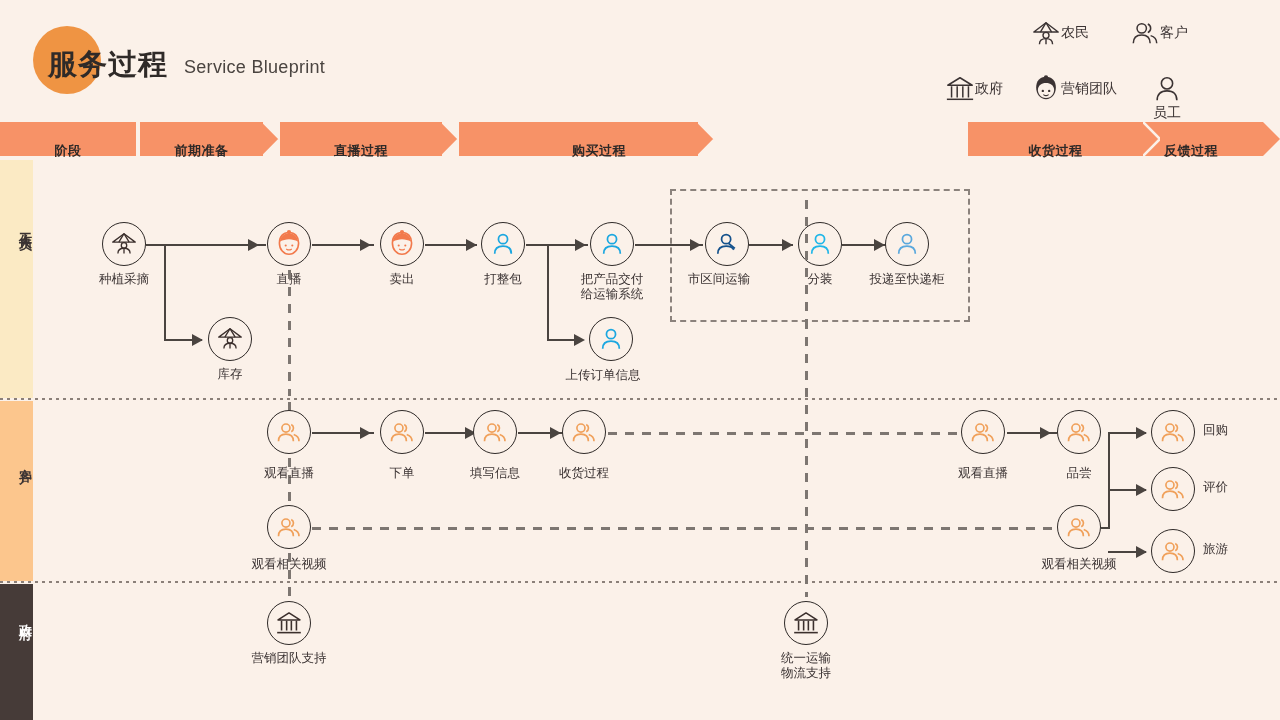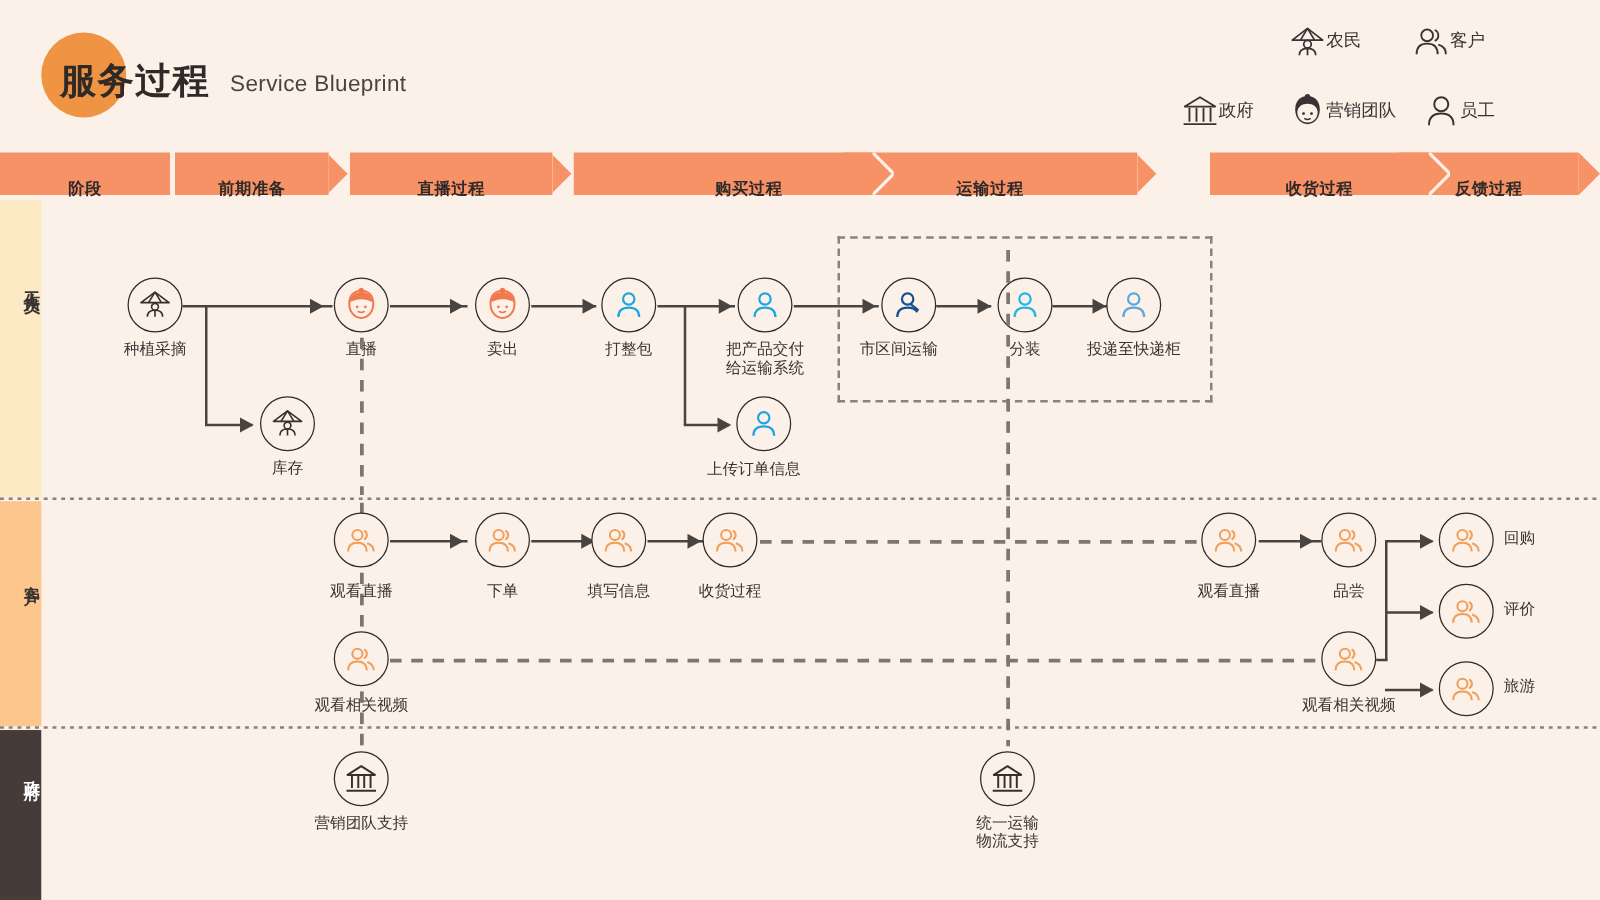--- a/index.html
+++ b/index.html
@@ -145,21 +145,21 @@
           <path d="M16 3 c6.6 0 10.5 4.6 10.5 11.5 c0 7.3-4.7 12.5-10.5 12.5 S5.5 21.8 5.5 14.5 C5.5 7.6 9.4 3 16 3 Z" fill="#3b3333"></path>
           <path d="M16 9.5 c5 0 8 2.6 8.6 6.6 c.6 4.2-2.6 9.6-8.6 9.6 s-9.2-5.4-8.6-9.6 C8 12.1 11 9.5 16 9.5 Z" fill="#fbf1e9"></path>
           <circle cx="12.6" cy="18" r="1.25" fill="#3b3333"></circle>
             <circle cx="19.4" cy="18" r="1.25" fill="#3b3333"></circle>
           <path d="M13.6 22.3 q2.4 1.6 4.8 0" fill="none" stroke="#3b3333" stroke-width="1.2" stroke-linecap="round"></path>
           <circle cx="16" cy="3.6" r="2.3" fill="#3b3333"></circle>
         </svg>
       </span>
       <span class="lg-label">营销团队</span>
     </div>
-    <div class="legend-item" style="left:203px;top:56px;">
+    <div class="legend-item" style="left:217px;top:56px;flex-direction:column;">
       <span class="lg-ico">
         <svg viewBox="0 0 32 32" width="30" height="30">
             <g fill="none" stroke="#3b3333" stroke-width="1.7" stroke-linejoin="round">
           <circle cx="16" cy="10" r="6"></circle>
               <path d="M5.5 28 q0-10 10.5-10 t10.5 10"></path>
             </g>
           </svg>
       </span>
       <span class="lg-label">员工</span>
     </div>
@@ -179,27 +179,20 @@
     </div>
     <div class="stage" style="left:280px;width:162px;">
       <span>直播过程</span>
       <svg class="chev" viewBox="0 0 17 34" preserveAspectRatio="none">
         <path d="M0 0 L17 17 L0 34 Z" fill="#f79267"></path>
           <path d="M0 0 L17 17 L0 34" fill="none" stroke="#fbf1e9" stroke-width="2.6"></path>
         </svg>
     </div>
     <div class="stage" style="left:459px;width:198px;padding-left:41px;">
       <span>购买过程</span>
-      <svg class="chev" viewBox="0 0 17 34" preserveAspectRatio="none">
-        <path d="M0 0 L17 17 L0 34 Z" fill="#f79267"></path>
-          <path d="M0 0 L17 17 L0 34" fill="none" stroke="#fbf1e9" stroke-width="2.6"></path>
-        </svg>
-    </div>
-    <div class="stage" style="left:674px;width:236px;">
-      <span>运输过程</span>
       <svg class="chev" viewBox="0 0 17 34" preserveAspectRatio="none">
         <path d="M0 0 L17 17 L0 34 Z" fill="#f79267"></path>
           <path d="M0 0 L17 17 L0 34" fill="none" stroke="#fbf1e9" stroke-width="2.6"></path>
         </svg>
     </div>
     <div class="stage" style="left:968px;width:175px;">
       <span>收货过程</span>
       <svg class="chev" viewBox="0 0 17 34" preserveAspectRatio="none">
         <path d="M0 0 L17 17 L0 34 Z" fill="#f79267"></path>
           <path d="M0 0 L17 17 L0 34" fill="none" stroke="#fbf1e9" stroke-width="2.6"></path>

